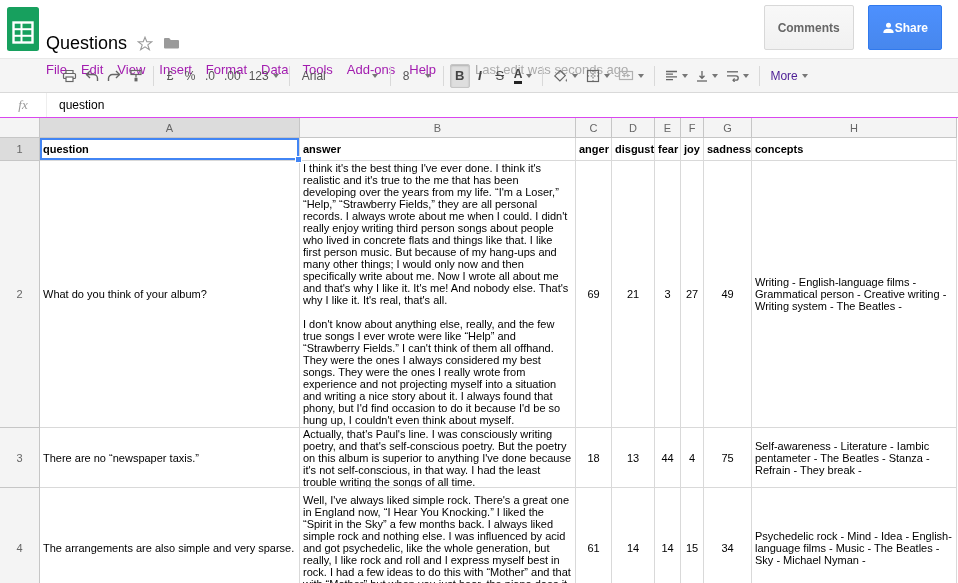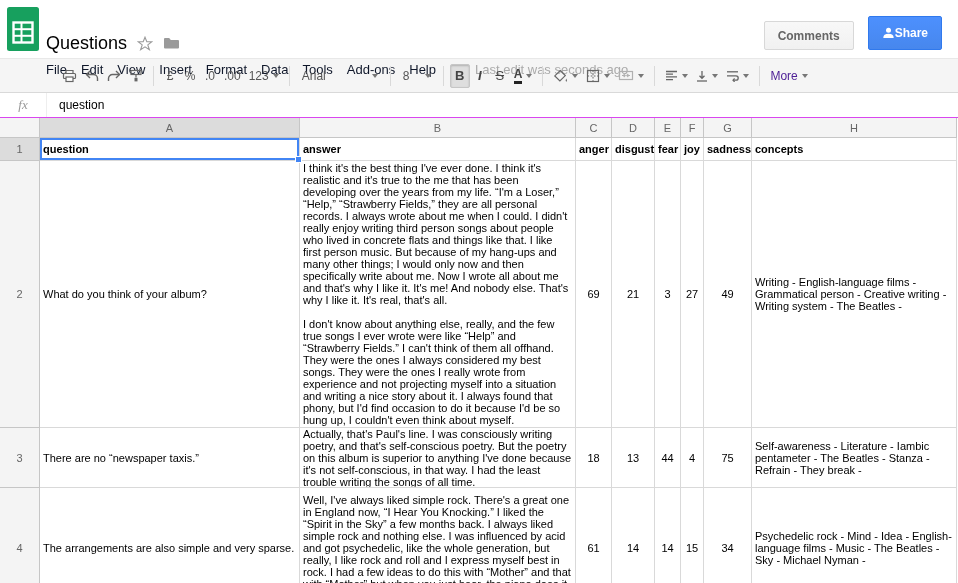--- a/index.html
+++ b/index.html
@@ -5,24 +5,24 @@
   html,body{margin:0;padding:0;overflow:hidden;}
   body{width:958px;height:583px;background:#fff;font-family:"Liberation Sans",sans-serif;position:relative;}
 
   
   .titlebar{height:58px;display:flex;align-items:stretch;background:#fff;}
   .logo-wrap{width:46px;display:flex;align-items:center;justify-content:center;}
   .title-col{flex:1;padding-top:5px;min-width:0;}
   .title-row{display:flex;align-items:center;gap:10px;height:24px;margin-top:26px;}
   .doc-title{font-size:18px;color:#000;}
   .menu-row{display:flex;align-items:center;height:26px;margin-top:1px;margin-left:-7px;}
-  .menu-item{font-size:13px;color:#0f172a;padding:3px 7px;cursor:pointer;white-space:nowrap;}
+  .menu-item{font-size:13px;color:#a21caf;padding:3px 7px;cursor:pointer;white-space:nowrap;}
   .last-edit{font-size:13px;color:#aaa;margin-left:32px;white-space:nowrap;}
   .actions{display:flex;align-items:flex-end;gap:14px;padding:0 16px 8px 0;}
-  .btn{height:29px;border-radius:2px;font-size:12px;font-weight:bold;display:flex;align-items:center;box-sizing:border-box;cursor:pointer;}
+  .btn{height:45px;border-radius:2px;font-size:12px;font-weight:bold;display:flex;align-items:center;box-sizing:border-box;cursor:pointer;}
   .btn-comments{padding:0 13px;background:linear-gradient(#f8f8f8,#f1f1f1);border:1px solid #d8d8d8;color:#666;}
   .btn-share{padding:16px 13px;background:linear-gradient(#4d90fe,#4787ed);border:1px solid #3079ed;color:#fff;}
 
   
   .toolbar{height:35px;background:#f5f5f5;border-top:1px solid #e8e8e8;border-bottom:1px solid #d9d9d9;display:flex;align-items:center;padding-left:58px;box-sizing:border-box;}
   .tb{height:24px;min-width:20px;display:flex;align-items:center;justify-content:center;padding:0 4px;border-radius:2px;color:#555;font-size:12px;cursor:pointer;box-sizing:border-box;}
   .tb.active{background:#dedede;box-shadow:inset 0 1px 2px rgba(0,0,0,.2);border:1px solid #c6c6c6;}
   .tsep{width:1px;height:20px;background:#d9d9d9;margin:0 6px;flex:none;}
   .car{width:0;height:0;border-left:3.5px solid transparent;border-right:3.5px solid transparent;border-top:4px solid #777;display:inline-block;margin-left:4px;flex:none;}
   .font-dd{width:88px;justify-content:space-between;padding:0 6px;}

